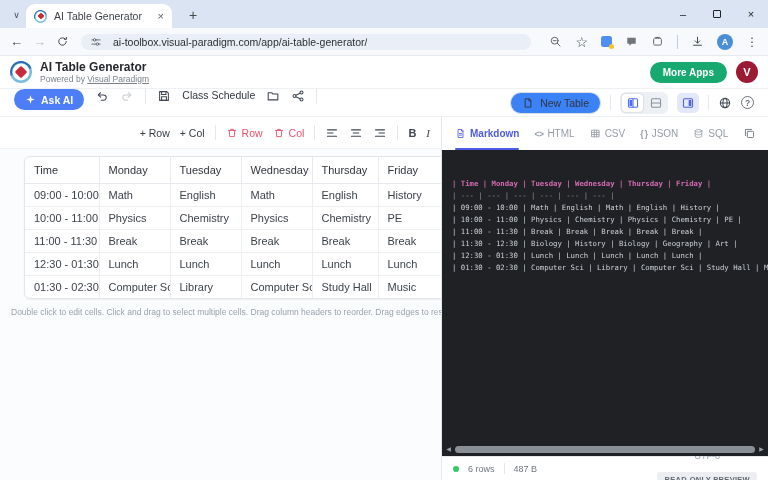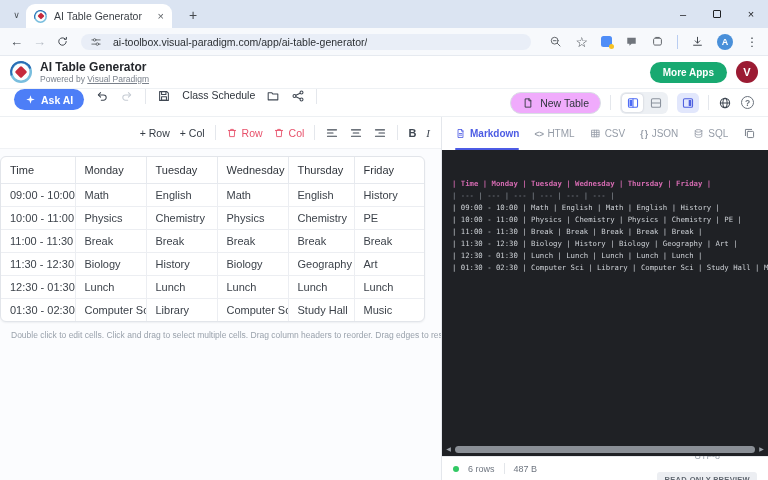--- a/index.html
+++ b/index.html
@@ -54,38 +54,38 @@
   .v-avatar { width:22px; height:22px; border-radius:50%; background:#9b1b33; color:#fff; font-weight:bold; font-size:11px; display:flex; align-items:center; justify-content:center; margin-left:9px; }
 
   
   .app-toolbar { height:28px; display:flex; padding:0 14px; border-bottom:1px solid #edf0f3; gap:11px; flex:0 0 auto; }
   .askai { height:21px; border-radius:11px; background:#4d7ef7; color:#fff; font-size:10.5px; font-weight:bold; display:flex; align-items:center; gap:5px; padding:0 11px; }
   .tbic { color:#3f4752; display:flex; align-items:center; }
   .tbic.disabled { color:#c6ccd4; }
   .tsep { width:1px; height:15px; background:#e4e7ec; }
   .doc-name { font-size:10.5px; color:#2f353d; }
   .toolbar-right { margin-left:auto; display:flex; align-items:center; gap:9px; }
-  .btn-outline { height:22px; border:1px solid #d9dee5; border-radius:11px; background:#f0abfc; display:flex; align-items:center; gap:6px; padding:0 11px; font-size:10.5px; color:#2f353d; white-space:nowrap; }
+  .btn-outline { height:22px; border:1px solid #d9dee5; border-radius:11px; background:#3b82f6; display:flex; align-items:center; gap:6px; padding:0 11px; font-size:10.5px; color:#2f353d; white-space:nowrap; }
   .seg { display:flex; background:#edf0f4; border-radius:6px; padding:2px; gap:2px; }
   .seg-btn { width:21px; height:18px; border-radius:4px; display:flex; align-items:center; justify-content:center; color:#8a919c; }
   .seg-btn.active { background:#fff; color:#4d6bf5; box-shadow:0 0 2px rgba(30,40,70,.25); }
   .panel-toggle { width:22px; height:20px; border-radius:5px; background:#e2e7fc; color:#4d5fe0; display:flex; align-items:center; justify-content:center; }
   .help-circle { width:13px; height:13px; border:1.2px solid #6a727c; border-radius:50%; color:#6a727c; font-size:8.5px; font-weight:bold; display:flex; align-items:center; justify-content:center; }
 
   
   .content { flex:1; display:flex; min-height:0; }
 
   
   .left-panel { width:441px; flex:0 0 auto; display:flex; flex-direction:column; background:#fbfcfe; min-height:0; }
   .table-toolbar { height:32px; background:#fff; display:flex; align-items:center; padding:0 11px; gap:10px; border-bottom:1px solid #f0f2f5; flex:0 0 auto;justify-content:flex-end; }
   .tt-btn { display:flex; align-items:center; gap:4px; font-size:10.5px; color:#343b44; white-space:nowrap; }
   .tt-btn.danger { color:#e8506a; }
   .fmt-b { font-size:11px; font-weight:bold; color:#3f4752; }
   .fmt-i { font-size:11px; font-style:italic; font-family:"Liberation Serif",serif; color:#3f4752; }
-  .table-card { margin:7px 0 0; width:425px; background:#fff; border:1px solid #e2e5ea; border-radius:6px; overflow:hidden; box-shadow:0 1px 2px rgba(25,35,55,.06); flex:0 0 auto; }
+  .table-card { margin:7px 24px 0; width:425px; background:#fff; border:1px solid #e2e5ea; border-radius:6px; overflow:hidden; box-shadow:0 1px 2px rgba(25,35,55,.06); flex:0 0 auto; }
   table { border-collapse:collapse; table-layout:fixed; width:100%; font-size:11px; }
   th { height:26px; font-weight:normal; color:#30353c; text-align:left; padding:0 4px 0 9px; border-bottom:1px solid #e6e9ee; border-right:1px solid #e6e9ee; white-space:nowrap; overflow:hidden; }
   td { height:23px; color:#3c424a; padding:0 4px 0 9px; border-bottom:1px solid #eceef2; border-right:1px solid #eceef2; white-space:nowrap; overflow:hidden; }
   th:last-child, td:last-child { border-right:none; }
   tr:last-child td { border-bottom:none; }
   .hint { margin:8px 11px 0; font-size:8.5px; color:#9aa2ac; white-space:nowrap; }
 
   
   .right-panel { flex:1; display:flex; flex-direction:column; border-left:1px solid #e4e7ec; background:#fff; min-width:0; min-height:0; }
   .preview-tabbar { height:33px; display:flex; align-items:stretch; padding:0 13px; gap:15px; flex:0 0 auto; }
@@ -369,28 +369,20 @@
                   <td>Chemistry</td>
                   <td>PE</td>
                 </tr>
                 <tr>
                   <td>11:00 - 11:30</td>
                   <td>Break</td>
                   <td>Break</td>
                   <td>Break</td>
                   <td>Break</td>
                   <td>Break</td>
-                </tr>
-                <tr>
-                  <td>11:30 - 12:30</td>
-                  <td>Biology</td>
-                  <td>History</td>
-                  <td>Biology</td>
-                  <td>Geography</td>
-                  <td>Art</td>
                 </tr>
                 <tr>
                   <td>12:30 - 01:30</td>
                   <td>Lunch</td>
                   <td>Lunch</td>
                   <td>Lunch</td>
                   <td>Lunch</td>
                   <td>Lunch</td>
                 </tr>
                 <tr>

